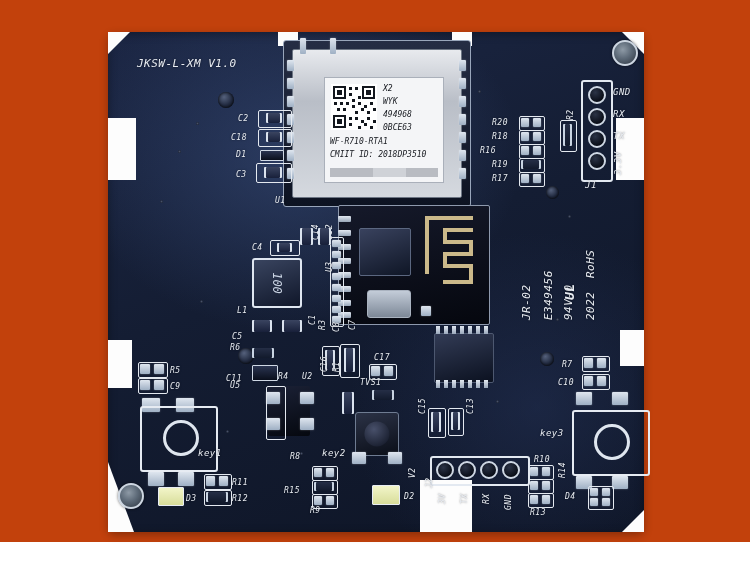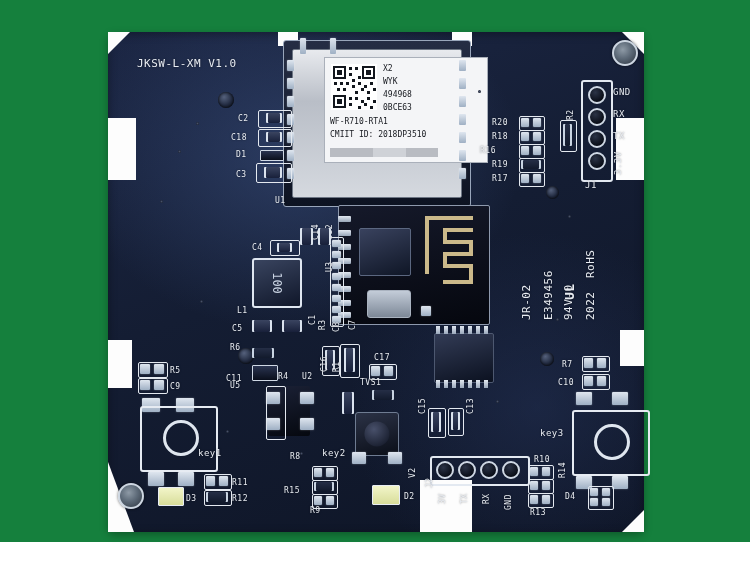--- a/index.html
+++ b/index.html
@@ -1,17 +1,17 @@
 <!DOCTYPE html>
 <html><head>
 <meta charset="utf-8">
 <style>
   html,body{margin:0;padding:0;background:#ffffff;}
   body{width:750px;height:588px;font-family:"DejaVu Sans Mono",monospace;overflow:hidden;}
-  #stage{position:relative;width:750px;height:542px;background:#15803d;}
+  #stage{position:relative;width:750px;height:542px;background:#c2410c;font-style:italic;}
 
   
   .board{
     position:absolute;
     background:#16203a;
     background-image:
       radial-gradient(ellipse 60% 50% at 35% 25%, rgba(60,82,130,.55), rgba(0,0,0,0) 70%),
       radial-gradient(ellipse 50% 50% at 80% 75%, rgba(40,55,95,.45), rgba(0,0,0,0) 70%),
       linear-gradient(160deg,#1c2745 0%,#141d33 45%,#0e1526 100%);
     box-shadow:0 2px 10px rgba(0,0,0,.35) inset, 0 3px 9px rgba(0,0,0,.30);
@@ -45,22 +45,22 @@
   .mount{position:absolute;border-radius:50%;
     background:radial-gradient(circle at 40% 35%,#8e9aa6 0%,#5d6a78 45%,#2c343f 100%);
     border:2.5px solid #cdd6e1;box-shadow:0 0 3px rgba(0,0,0,.6);}
 
   
   #u1-module{position:absolute;left:283px;top:40px;width:186px;height:165px;
     background:linear-gradient(180deg,#252d44,#0d1322);border:1px solid #99a6bb;border-radius:3px;}
   #u1-shield{position:absolute;left:8px;top:8px;right:8px;bottom:8px;
     background:linear-gradient(180deg,#e8eaee 0%,#b9bec7 35%,#d5d9df 100%);
     border:1px solid #6d7684;border-radius:2px;}
-  #u1-label{position:absolute;left:40px;top:16px;width:118px;height:104px;background:#f4f5f7;
-    border:1px solid #aab0ba;padding-left:44px;}
+  #u1-label{position:absolute;left:40px;top:36px;width:118px;height:104px;background:#f4f5f7;
+    border:1px solid #aab0ba;}
   #qr{position:absolute;left:6px;top:6px;width:46px;height:46px;background:#fff;}
   #qr .q{position:absolute;background:#12161d;}
   .labtxt{position:absolute;color:#15181e;font-size:8px;font-family:"DejaVu Sans Mono",monospace;white-space:nowrap;}
   #lab-bar{position:absolute;left:5px;bottom:5px;width:108px;height:9px;
     background:linear-gradient(90deg,#b9bcc2 0 40%,#cfd2d7 40% 70%,#b9bcc2 70% 100%);}
 
   
   #esp{position:absolute;left:338px;top:205px;width:150px;height:118px;
     background:linear-gradient(170deg,#15192a,#05070e);border:1px solid #8e99ad;border-radius:2px;}
   #esp-chip2{position:absolute;left:20px;top:22px;width:50px;height:46px;
@@ -303,21 +303,21 @@
   <div id="l1">
       <div class="mark">100</div>
     </div>
   <div class="silk xs" style="left:237px;top:306px;">L1</div>
   <div class="silk xs rot90" style="left:311px;top:240px;">C14</div>
   <div class="silk xs rot90" style="left:325px;top:240px;">C12</div>
   <div class="silk xs rot90" style="left:325px;top:272px;">U3</div>
   <div class="cap" style="left:300px;top:228px;width:13px;height:17px;"></div>
   <div class="cap" style="left:318px;top:228px;width:13px;height:17px;"></div>
 
-  <div class="silk xs" style="left:232px;top:324px;">C5</div>
+  <div class="silk xs" style="left:232px;top:332px;">C5</div>
   <div class="cap" style="left:252px;top:320px;width:20px;height:12px;"></div>
   <div class="cap" style="left:282px;top:320px;width:20px;height:12px;"></div>
   <div class="silk xs" style="left:230px;top:343px;">R6</div>
   <div class="res" style="left:252px;top:348px;width:22px;height:10px;"></div>
 
   <div class="silk xs rot90" style="left:318px;top:330px;">R3</div>
   <div class="silk xs rot90" style="left:308px;top:325px;">C1</div>
   <div class="silk xs rot90" style="left:332px;top:332px;">C8</div>
   <div class="silk xs rot90" style="left:348px;top:330px;">C7</div>
   <div class="padbox" style="left:322px;top:346px;width:16px;height:28px;"></div>

